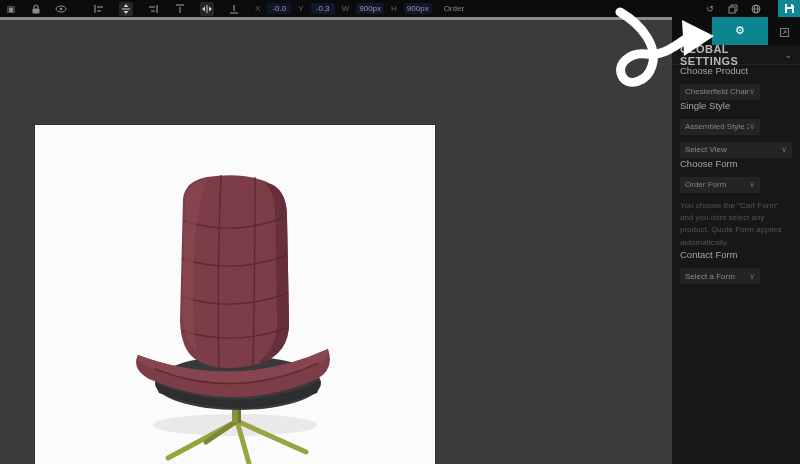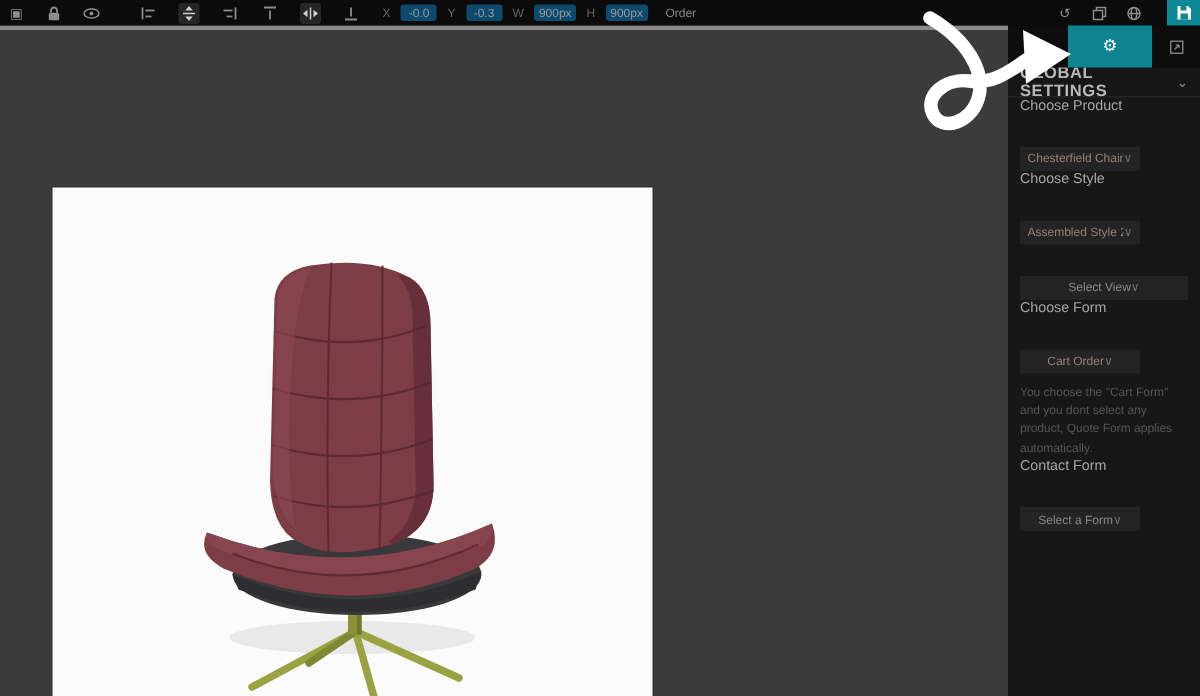--- a/index.html
+++ b/index.html
@@ -11,21 +11,21 @@
   .toolbar { position:absolute; top:0; left:0; width:800px; height:17px;
     background:#0b0b0b; display:flex; align-items:center; padding-left:4px; z-index:30; }
   .tb-group { display:flex; align-items:center; gap:11px; }
   .tb-icon { width:14px; height:14px; display:flex; align-items:center; justify-content:center;
     color:#8d8d8d; font-size:9px; flex:0 0 auto; }
   .tb-icon svg { display:block; }
   .tb-iconbox { background:#262626; border-radius:2px; }
   .tb-align { margin-left:24px; gap:13px; }
   .tb-fields { margin-left:14px; gap:7px; }
   .tb-label { color:#666; font-size:8px; }
-  .tb-val { background:#0c4a6e; color:#9a9a9a; font-size:8px; padding:1px 3px;
+  .tb-val { background:#0f172a; color:#9a9a9a; font-size:8px; padding:1px 3px;
     border-radius:2px; min-width:24px; text-align:center; }
   .tb-order { color:#8a8a8a; font-size:8px; margin-left:12px; }
   .tb-right { margin-left:auto; display:flex; align-items:center; gap:9px; }
   .tb-save { width:22px; height:17px; background:#0d8894; display:flex; align-items:center;
     justify-content:center; margin-left:6px; cursor:pointer; }
 
   .topline { position:absolute; top:17px; left:0; width:672px; height:3px; background:#8a8a8a; z-index:5; }
 
   
   .canvas { position:absolute; top:20px; left:0; width:672px; height:444px; background:#3b3b3b; }
@@ -39,22 +39,22 @@
   .panel-topbar { position:relative; height:29px; background:#0d0d0d; }
   .gear-btn { position:absolute; left:40px; top:0; width:56px; height:29px; background:#0e8490;
     display:flex; align-items:center; justify-content:center; color:#fff; font-size:11px; cursor:pointer; }
   .panel-topbar .mini-icon { position:absolute; right:10px; top:8px; color:#7d7d7d; }
   .panel-header { height:20px; display:flex; align-items:center; justify-content:space-between;
     padding:0 8px; border-bottom:1px solid #232323; }
   .panel-header .ph-label { color:#b9b9b9; font-size:11px; font-weight:bold; letter-spacing:.4px; }
   .panel-header .ph-chev { color:#8a8a8a; font-size:9px; }
   .panel-body { padding:0 8px; }
   .sec-title { color:#a6a6a6; font-size:9.5px; line-height:1.25; }
-  .dd { margin-top:21px; background:#242424; height:16px; width:80px; display:flex;
-    align-items:center; justify-content:center; padding:0 5px; border-radius:1px; cursor:pointer; }
+  .dd { margin-top:7px; background:#242424; height:16px; width:80px; display:flex;
+    align-items:center; justify-content:space-between; padding:0 5px; border-radius:1px; cursor:pointer; }
   .dd .dd-text { font-size:8px; color:#93817a; white-space:nowrap; overflow:hidden; }
   .dd .dd-chev { color:#6e6e6e; font-size:8px; }
   .dd.wide { width:112px; }
   .dd.neutral .dd-text { color:#8a8a8a; }
   .helper { color:#555; font-size:8px; line-height:1.55; margin-top:7px; }
 
   
   .arrow-overlay { position:absolute; left:598px; top:6px; width:140px; height:104px;
     z-index:40; pointer-events:none; }
 </style>
@@ -220,34 +220,34 @@
     </div>
 
     <div class="panel-body">
 
       <div class="sec-title">Choose Product</div>
       <div class="dd">
         <span class="dd-text">Chesterfield Chair</span>
         <span class="dd-chev">∨</span>
       </div>
 
-      <div class="sec-title">Choose Style</div>
+      <div class="sec-title">Single Style</div>
       <div class="dd">
         <span class="dd-text">Assembled Style 2</span>
         <span class="dd-chev">∨</span>
       </div>
 
       <div class="dd wide neutral">
         <span class="dd-text">Select View</span>
         <span class="dd-chev">∨</span>
       </div>
 
       <div class="sec-title">Choose Form</div>
       <div class="dd">
-        <span class="dd-text">Cart Order</span>
+        <span class="dd-text">Order Form</span>
         <span class="dd-chev">∨</span>
       </div>
       <div class="helper">You choose the "Cart Form" and you dont select any product, Quote Form applies automatically.</div>
 
       <div class="sec-title">Contact Form</div>
       <div class="dd neutral">
         <span class="dd-text">Select a Form</span>
         <span class="dd-chev">∨</span>
       </div>
 

